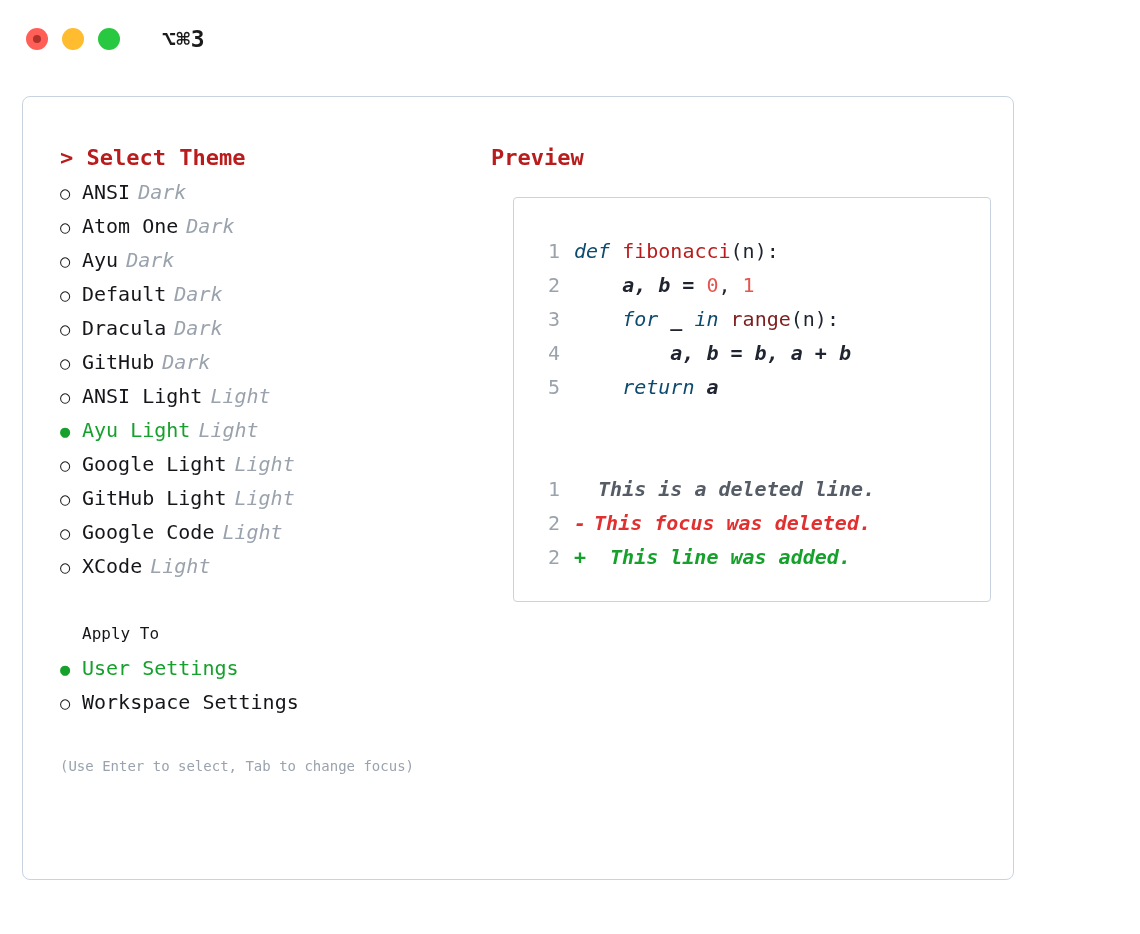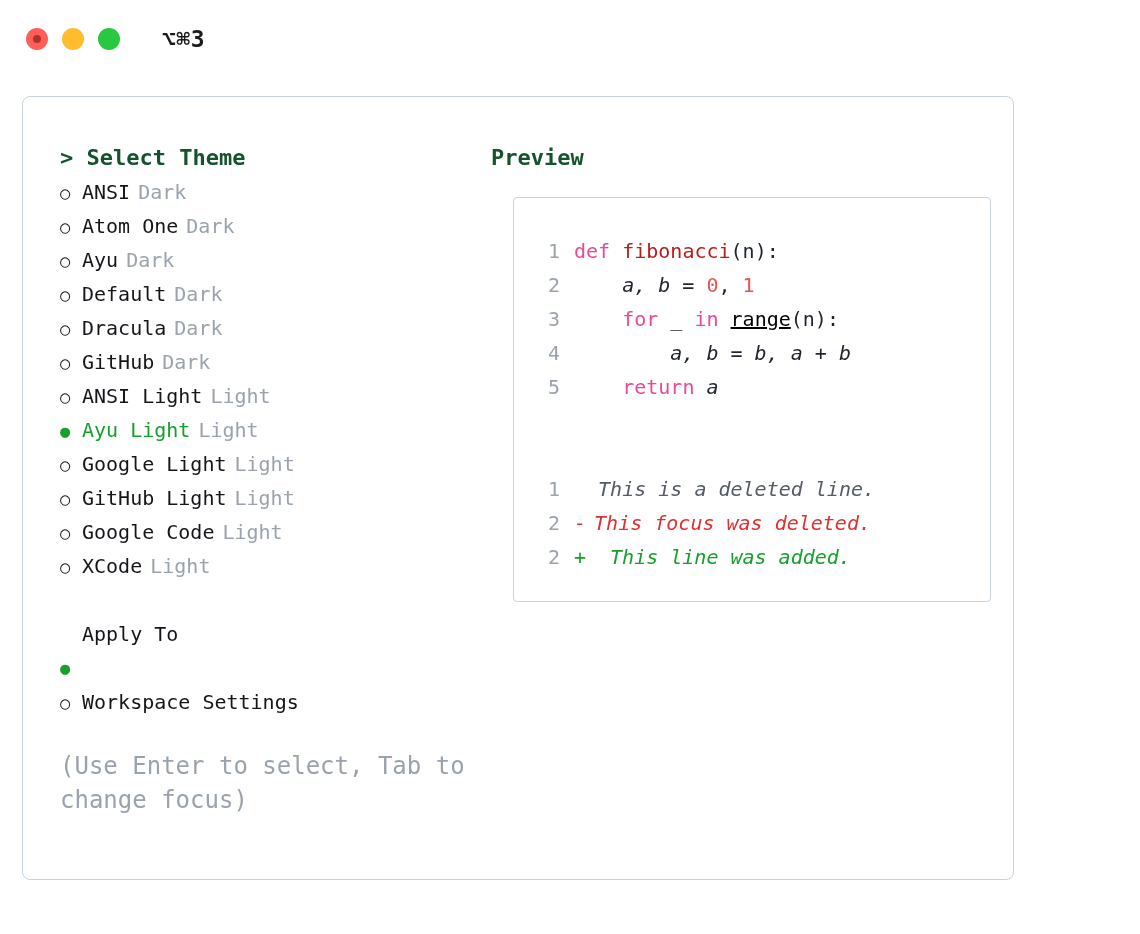--- a/index.html
+++ b/index.html
@@ -86,21 +86,21 @@
   }
   .col-right {
     position: absolute;
     left: 452px;
     top: 0;
     width: 500px;
   }
   .heading {
     font-size: 22px;
     font-weight: bold;
-    color: #14532d;
+    color: #b91c1c;
     line-height: 34px;
     white-space: pre;
   }
   .list {
     margin-top: 0;
   }
   .row {
     display: flex;
     align-items: baseline;
     height: 34px;
@@ -118,32 +118,33 @@
   .row.selected .bullet,
   .row.selected .label {
     color: #16a02c;
   }
   .label {
     color: #15161a;
   }
   .tag {
     color: #9aa3ad;
     margin-left: 8px;
+    font-style: italic;
   }
   .spacer-lg { height: 34px; }
   .group-title {
-    font-size: 20px;
+    font-size: 16px;
     line-height: 34px;
     color: #15161a;
     padding-left: 22px;
     white-space: pre;
   }
   .hint {
     margin-top: 30px;
-    font-size: 24px;
+    font-size: 14px;
     line-height: 34px;
     color: #9aa3ad;
     width: 420px;
     white-space: pre-wrap;
   }
   .preview-box {
     position: absolute;
     left: 22px;
     top: 56px;
     width: 478px;
@@ -162,26 +163,26 @@
     padding-left: 20px;
   }
   .ln {
     color: #9aa3ad;
     width: 26px;
     flex: 0 0 26px;
     text-align: right;
     margin-right: 14px;
   }
   .blank-line { height: 34px; }
-  .kw { color: #ec4899; }
+  .kw { color: #0c4a6e; font-style: italic; }
   .fn { color: #b91c1c; }
   .num { color: #e6554d; }
-  .builtin { color: #000000; text-decoration: underline; }
+  .builtin { color: #7f1d1d; }
   .plain { color: #1f2430; }
-  .italic { font-style: italic; }
+  .italic { font-style: italic; font-weight: bold; }
   .diff-ctx { color: #555c66; }
   .diff-del { color: #e03030; }
   .diff-add { color: #16a02c; }
 </style>
 </head>
 <body>
 
 <div class="window">
 
   <div class="titlebar">
@@ -262,20 +263,21 @@
           </div>
         </div>
 
         <div class="spacer-lg"></div>
 
         <div class="group-title">Apply To</div>
 
         <div class="list">
           <div class="row selected">
             <span class="bullet">●</span>
+            <span class="label">User Settings</span>
           </div>
           <div class="row">
             <span class="bullet">○</span>
             <span class="label">Workspace Settings</span>
           </div>
         </div>
 
         <div class="hint">(Use Enter to select, Tab to change focus)</div>
       </div>
 

